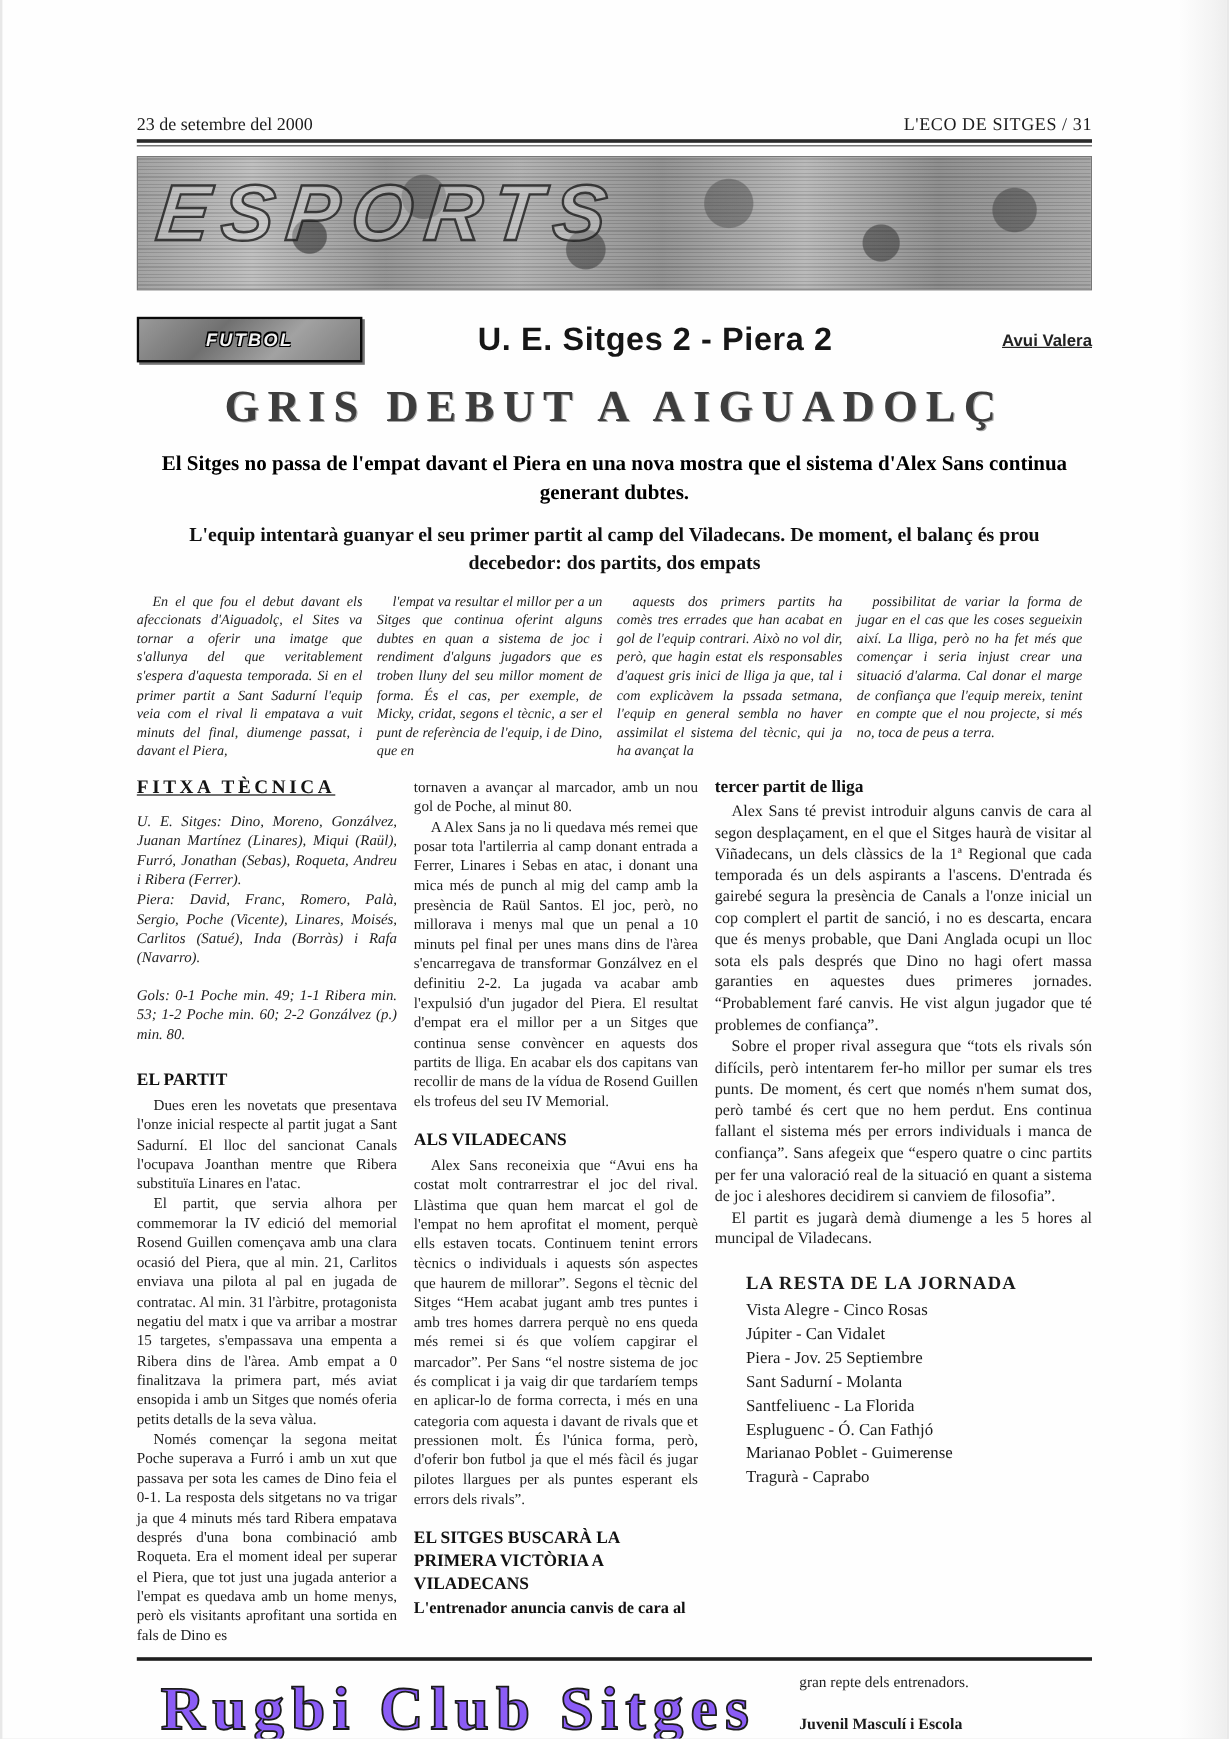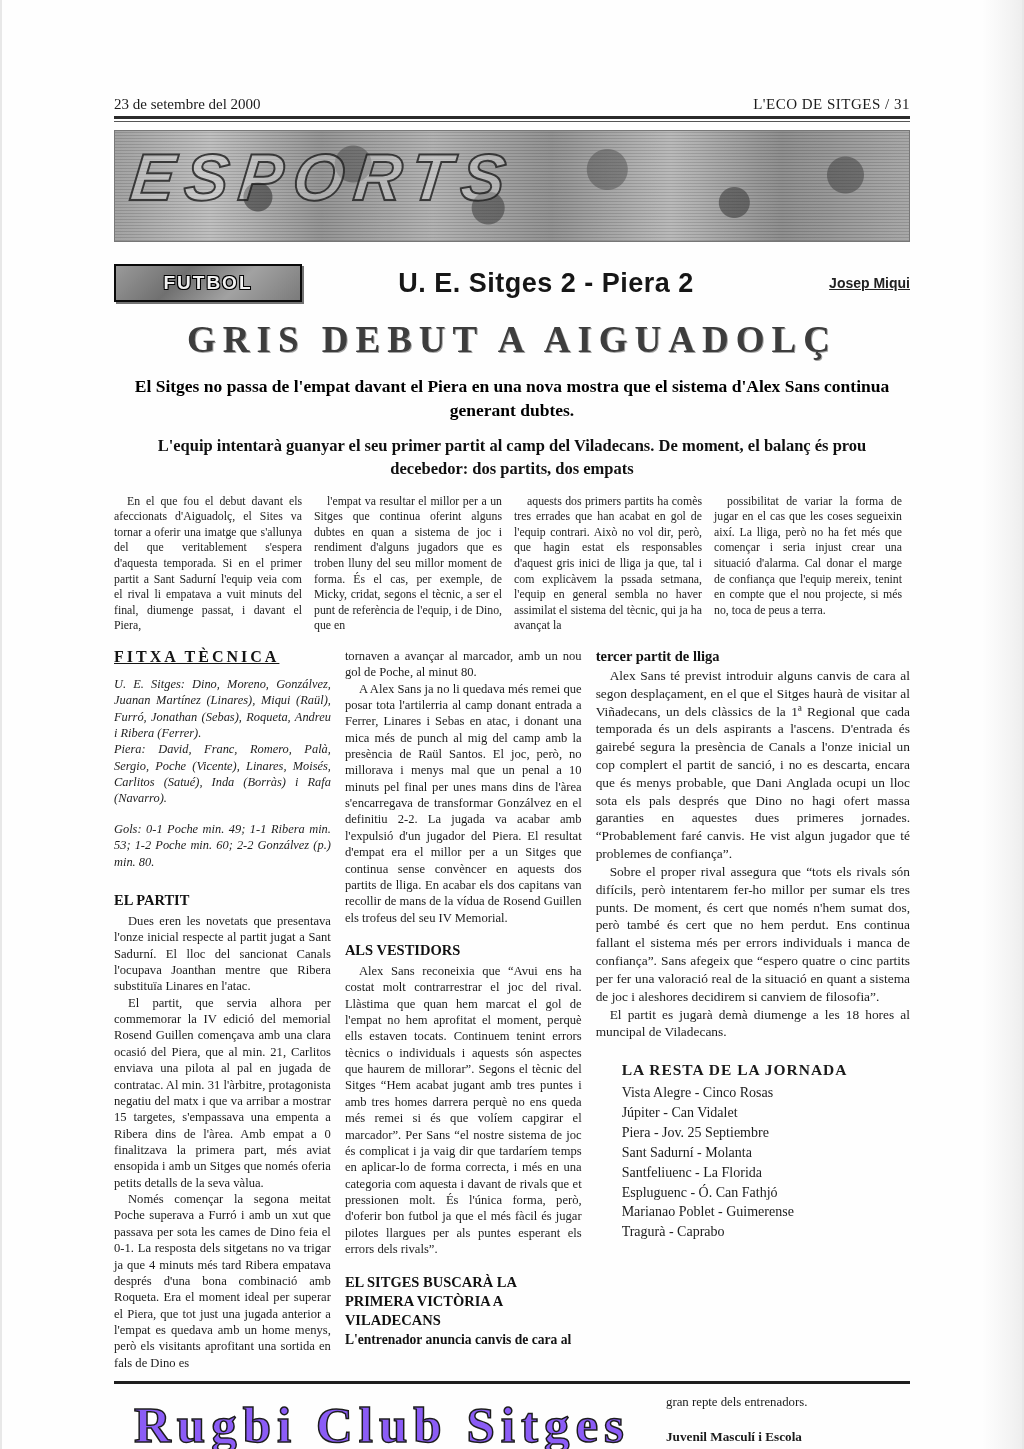--- a/index.html
+++ b/index.html
@@ -56,22 +56,22 @@
   .section-row { display:flex; align-items:center; margin-top:22px; }
   .futbol-badge {
     width:188px; height:38px; flex:0 0 auto;
     display:flex; align-items:center; justify-content:center;
     border:2px solid #0a0a0a;
     background:linear-gradient(135deg,#9a9a9a,#707070 35%,#a2a2a2 65%,#7b7b7b),
                repeating-linear-gradient(45deg, rgba(0,0,0,0.08) 0 2px, rgba(255,255,255,0.05) 2px 4px);
     box-shadow:2px 2px 0 rgba(0,0,0,0.55);
   }
   .futbol-badge span {
-    font-family:"Liberation Sans", sans-serif; font-weight:bold; 
-    font-size:19px; letter-spacing:2px; color:#f1f1f1;
+    font-family:"Liberation Sans", sans-serif; font-weight:bold; font-style:italic;
+    font-size:15px; letter-spacing:2px; color:#f1f1f1;
     text-shadow:-1px -1px 0 #000, 1px -1px 0 #000, -1px 1px 0 #000, 1px 1px 0 #000;
   }
   .match-title {
     flex:1; text-align:center;
     font-family:"Liberation Sans", sans-serif; font-weight:bold; font-size:27px;
     letter-spacing:0.5px; color:#161616;
   }
   .author { flex:0 0 auto; width:120px; text-align:right;
     font-family:"Liberation Sans", sans-serif; font-weight:bold; font-size:14px;
     text-decoration:underline; color:#222; }
@@ -82,21 +82,21 @@
     font-weight:bold; font-size:37px; letter-spacing:7px;
     color:#3d3d3d; text-shadow:1px 1px 0 rgba(0,0,0,0.35);
   }
   .deck1 { margin:14px auto 0; width:760px; text-align:center;
            font-weight:bold; font-size:17.5px; line-height:1.35; color:#000000; }
   .deck2 { margin:13px auto 0; width:740px; text-align:center;
            font-weight:bold; font-size:16.5px; line-height:1.35; color:#101010; }
 
   
   .intro { display:flex; gap:12px; margin-top:14px; }
-  .intro .icol { width:188px; font-size:11.8px; line-height:1.32;
+  .intro .icol { width:188px; font-style:italic; font-size:11.8px; line-height:1.32;
                  text-align:justify; color:#222; }
   .intro .icol p { text-indent:13px; }
 
   
   .main-cols { display:flex; margin-top:14px; }
   .col-left  { width:218px; margin-right:14px; }
   .col-mid   { width:238px; margin-right:14px; }
   .col-right { width:316px; }
   .body-txt { font-size:12.6px; line-height:1.3; text-align:justify; color:#1c1c1c; }
   .body-txt p { text-indent:14px; }
@@ -156,21 +156,21 @@
 
     <div class="banner">
       <span class="banner-title">ESPORTS</span>
     </div>
 
     <div class="section-row">
       <div class="futbol-badge">
         <span>FUTBOL</span>
       </div>
       <div class="match-title">U. E. Sitges 2 - Piera 2</div>
-      <div class="author">Josep Miqui</div>
+      <div class="author">Avui Valera</div>
     </div>
 
     <div class="headline">GRIS DEBUT A AIGUADOLÇ</div>
     <div class="deck1">El Sitges no passa de l'empat davant el Piera en una nova mostra que el sistema d'Alex Sans continua generant dubtes.</div>
     <div class="deck2">L'equip intentarà guanyar el seu primer partit al camp del Viladecans. De moment, el balanç és prou decebedor: dos partits, dos empats</div>
 
     <div class="intro">
       <div class="icol">
           <p>En el que fou el debut davant els afeccionats d'Aiguadolç, el Sites va tornar a oferir una imatge que s'allunya del que veritablement s'espera d'aquesta temporada. Si en el primer partit a Sant Sadurní l'equip veia com el rival li empatava a vuit minuts del final, diumenge passat, i davant el Piera,</p>
         </div>
@@ -200,34 +200,34 @@
           <p>El partit, que servia alhora per commemorar la IV edició del memorial Rosend Guillen començava amb una clara ocasió del Piera, que al min. 21, Carlitos enviava una pilota al pal en jugada de contratac. Al min. 31 l'àrbitre, protagonista negatiu del matx i que va arribar a mostrar 15 targetes, s'empassava una empenta a Ribera dins de l'àrea. Amb empat a 0 finalitzava la primera part, més aviat ensopida i amb un Sitges que només oferia petits detalls de la seva vàlua.</p>
           <p>Només començar la segona meitat Poche superava a Furró i amb un xut que passava per sota les cames de Dino feia el 0-1. La resposta dels sitgetans no va trigar ja que 4 minuts més tard Ribera empatava després d'una bona combinació amb Roqueta. Era el moment ideal per superar el Piera, que tot just una jugada anterior a l'empat es quedava amb un home menys, però els visitants aprofitant una sortida en fals de Dino es</p>
         </div>
       </div>
 
       <div class="col-mid">
         <div class="body-txt">
           <p style="text-indent:0">tornaven a avançar al marcador, amb un nou gol de Poche, al minut 80.</p>
           <p>A Alex Sans ja no li quedava més remei que posar tota l'artilerria al camp donant entrada a Ferrer, Linares i Sebas en atac, i donant una mica més de punch al mig del camp amb la presència de Raül Santos. El joc, però, no millorava i menys mal que un penal a 10 minuts pel final per unes mans dins de l'àrea s'encarregava de transformar Gonzálvez en el definitiu 2-2. La jugada va acabar amb l'expulsió d'un jugador del Piera. El resultat d'empat era el millor per a un Sitges que continua sense convèncer en aquests dos partits de lliga. En acabar els dos capitans van recollir de mans de la vídua de Rosend Guillen els trofeus del seu IV Memorial.</p>
         </div>
-        <div class="sub-head">ALS VESTIDORS</div>
+        <div class="sub-head">ALS VILADECANS</div>
         <div class="body-txt">
           <p>Alex Sans reconeixia que “Avui ens ha costat molt contrarrestrar el joc del rival. Llàstima que quan hem marcat el gol de l'empat no hem aprofitat el moment, perquè ells estaven tocats. Continuem tenint errors tècnics o individuals i aquests són aspectes que haurem de millorar”. Segons el tècnic del Sitges “Hem acabat jugant amb tres puntes i amb tres homes darrera perquè no ens queda més remei si és que volíem capgirar el marcador”. Per Sans “el nostre sistema de joc és complicat i ja vaig dir que tardaríem temps en aplicar-lo de forma correcta, i més en una categoria com aquesta i davant de rivals que et pressionen molt. És l'única forma, però, d'oferir bon futbol ja que el més fàcil és jugar pilotes llargues per als puntes esperant els errors dels rivals”.</p>
         </div>
         <div class="next-head">EL SITGES BUSCARÀ LA PRIMERA VICTÒRIA A VILADECANS</div>
         <div class="next-sub">L'entrenador anuncia canvis de cara al</div>
       </div>
 
       <div class="col-right">
         <div class="lead-bold">tercer partit de lliga</div>
         <div class="body-txt">
           <p>Alex Sans té previst introduir alguns canvis de cara al segon desplaçament, en el que el Sitges haurà de visitar al Viñadecans, un dels clàssics de la 1ª Regional que cada temporada és un dels aspirants a l'ascens. D'entrada és gairebé segura la presència de Canals a l'onze inicial un cop complert el partit de sanció, i no es descarta, encara que és menys probable, que Dani Anglada ocupi un lloc sota els pals després que Dino no hagi ofert massa garanties en aquestes dues primeres jornades. “Probablement faré canvis. He vist algun jugador que té problemes de confiança”.</p>
           <p>Sobre el proper rival assegura que “tots els rivals són difícils, però intentarem fer-ho millor per sumar els tres punts. De moment, és cert que només n'hem sumat dos, però també és cert que no hem perdut. Ens continua fallant el sistema més per errors individuals i manca de confiança”. Sans afegeix que “espero quatre o cinc partits per fer una valoració real de la situació en quant a sistema de joc i aleshores decidirem si canviem de filosofia”.</p>
-          <p>El partit es jugarà demà diumenge a les 18 hores al muncipal de Viladecans.</p>
+          <p>El partit es jugarà demà diumenge a les 5 hores al muncipal de Viladecans.</p>
         </div>
         <div class="jornada">
           <div class="j-title">LA RESTA DE LA JORNADA</div>
           <ul>
             <li>Vista Alegre - Cinco Rosas</li>
             <li>Júpiter - Can Vidalet</li>
             <li>Piera - Jov. 25 Septiembre</li>
             <li>Sant Sadurní - Molanta</li>
             <li>Santfeliuenc - La Florida</li>
             <li>Espluguenc - Ó. Can Fathjó</li>

